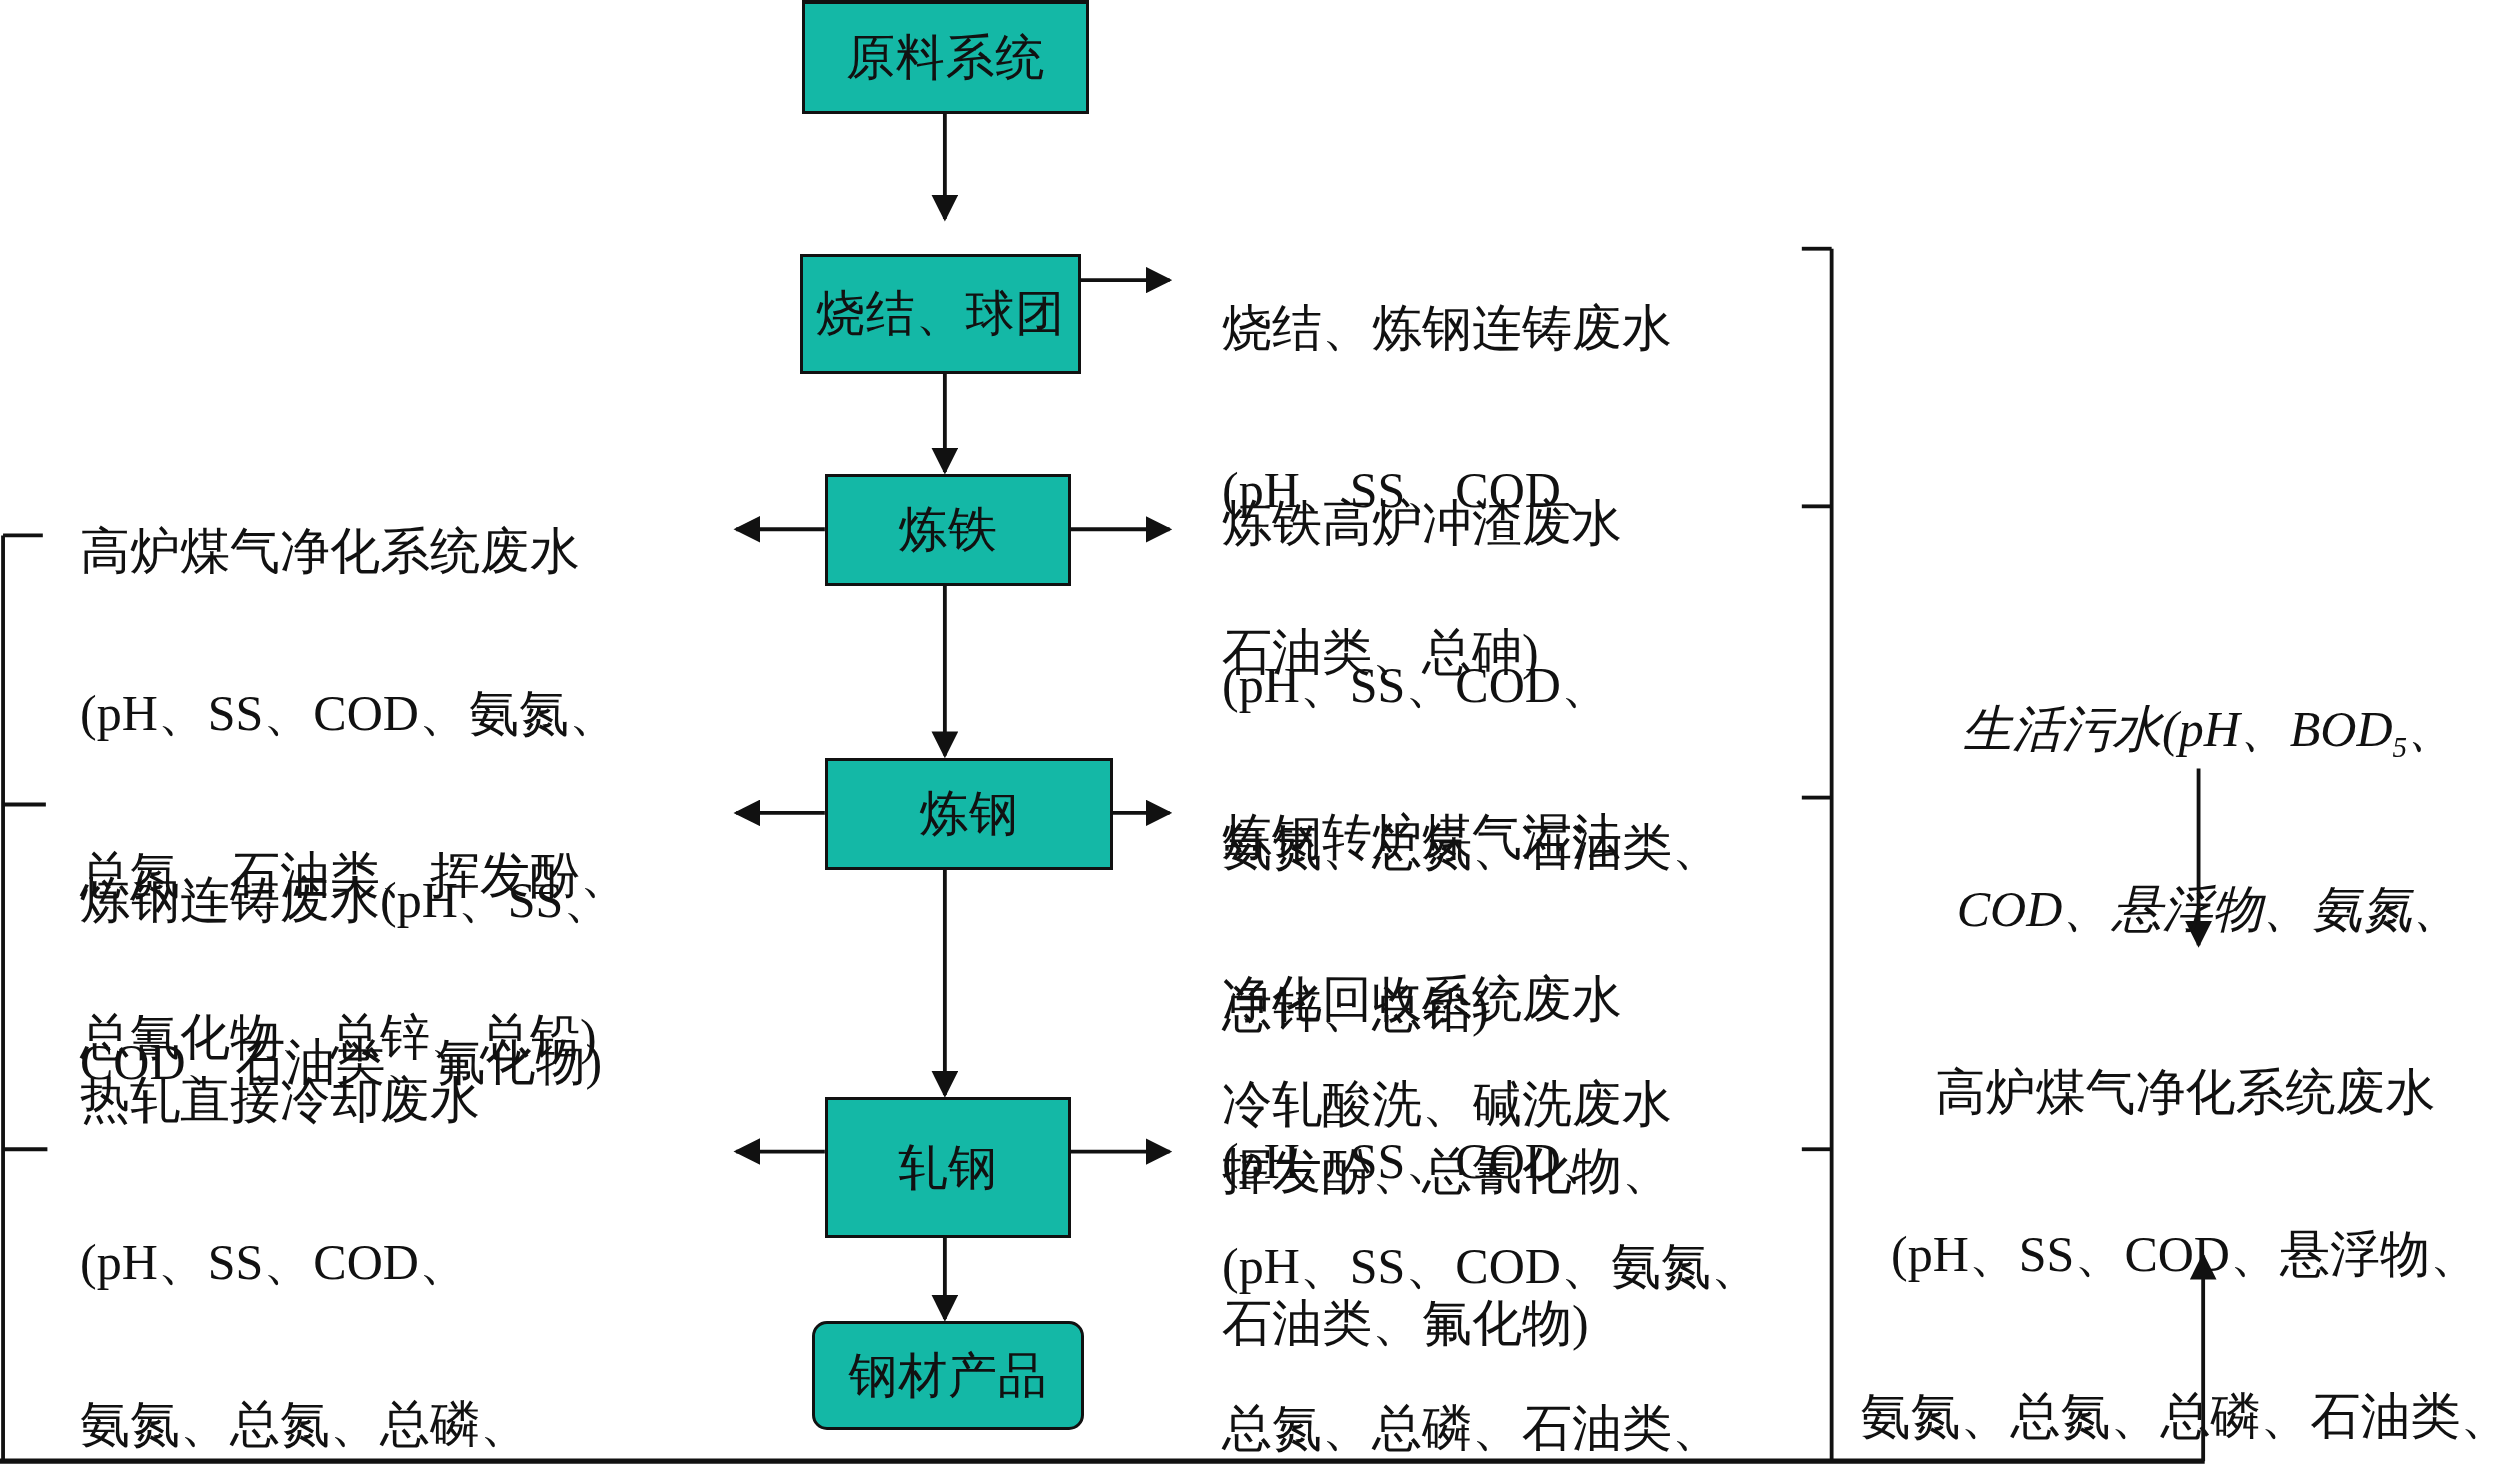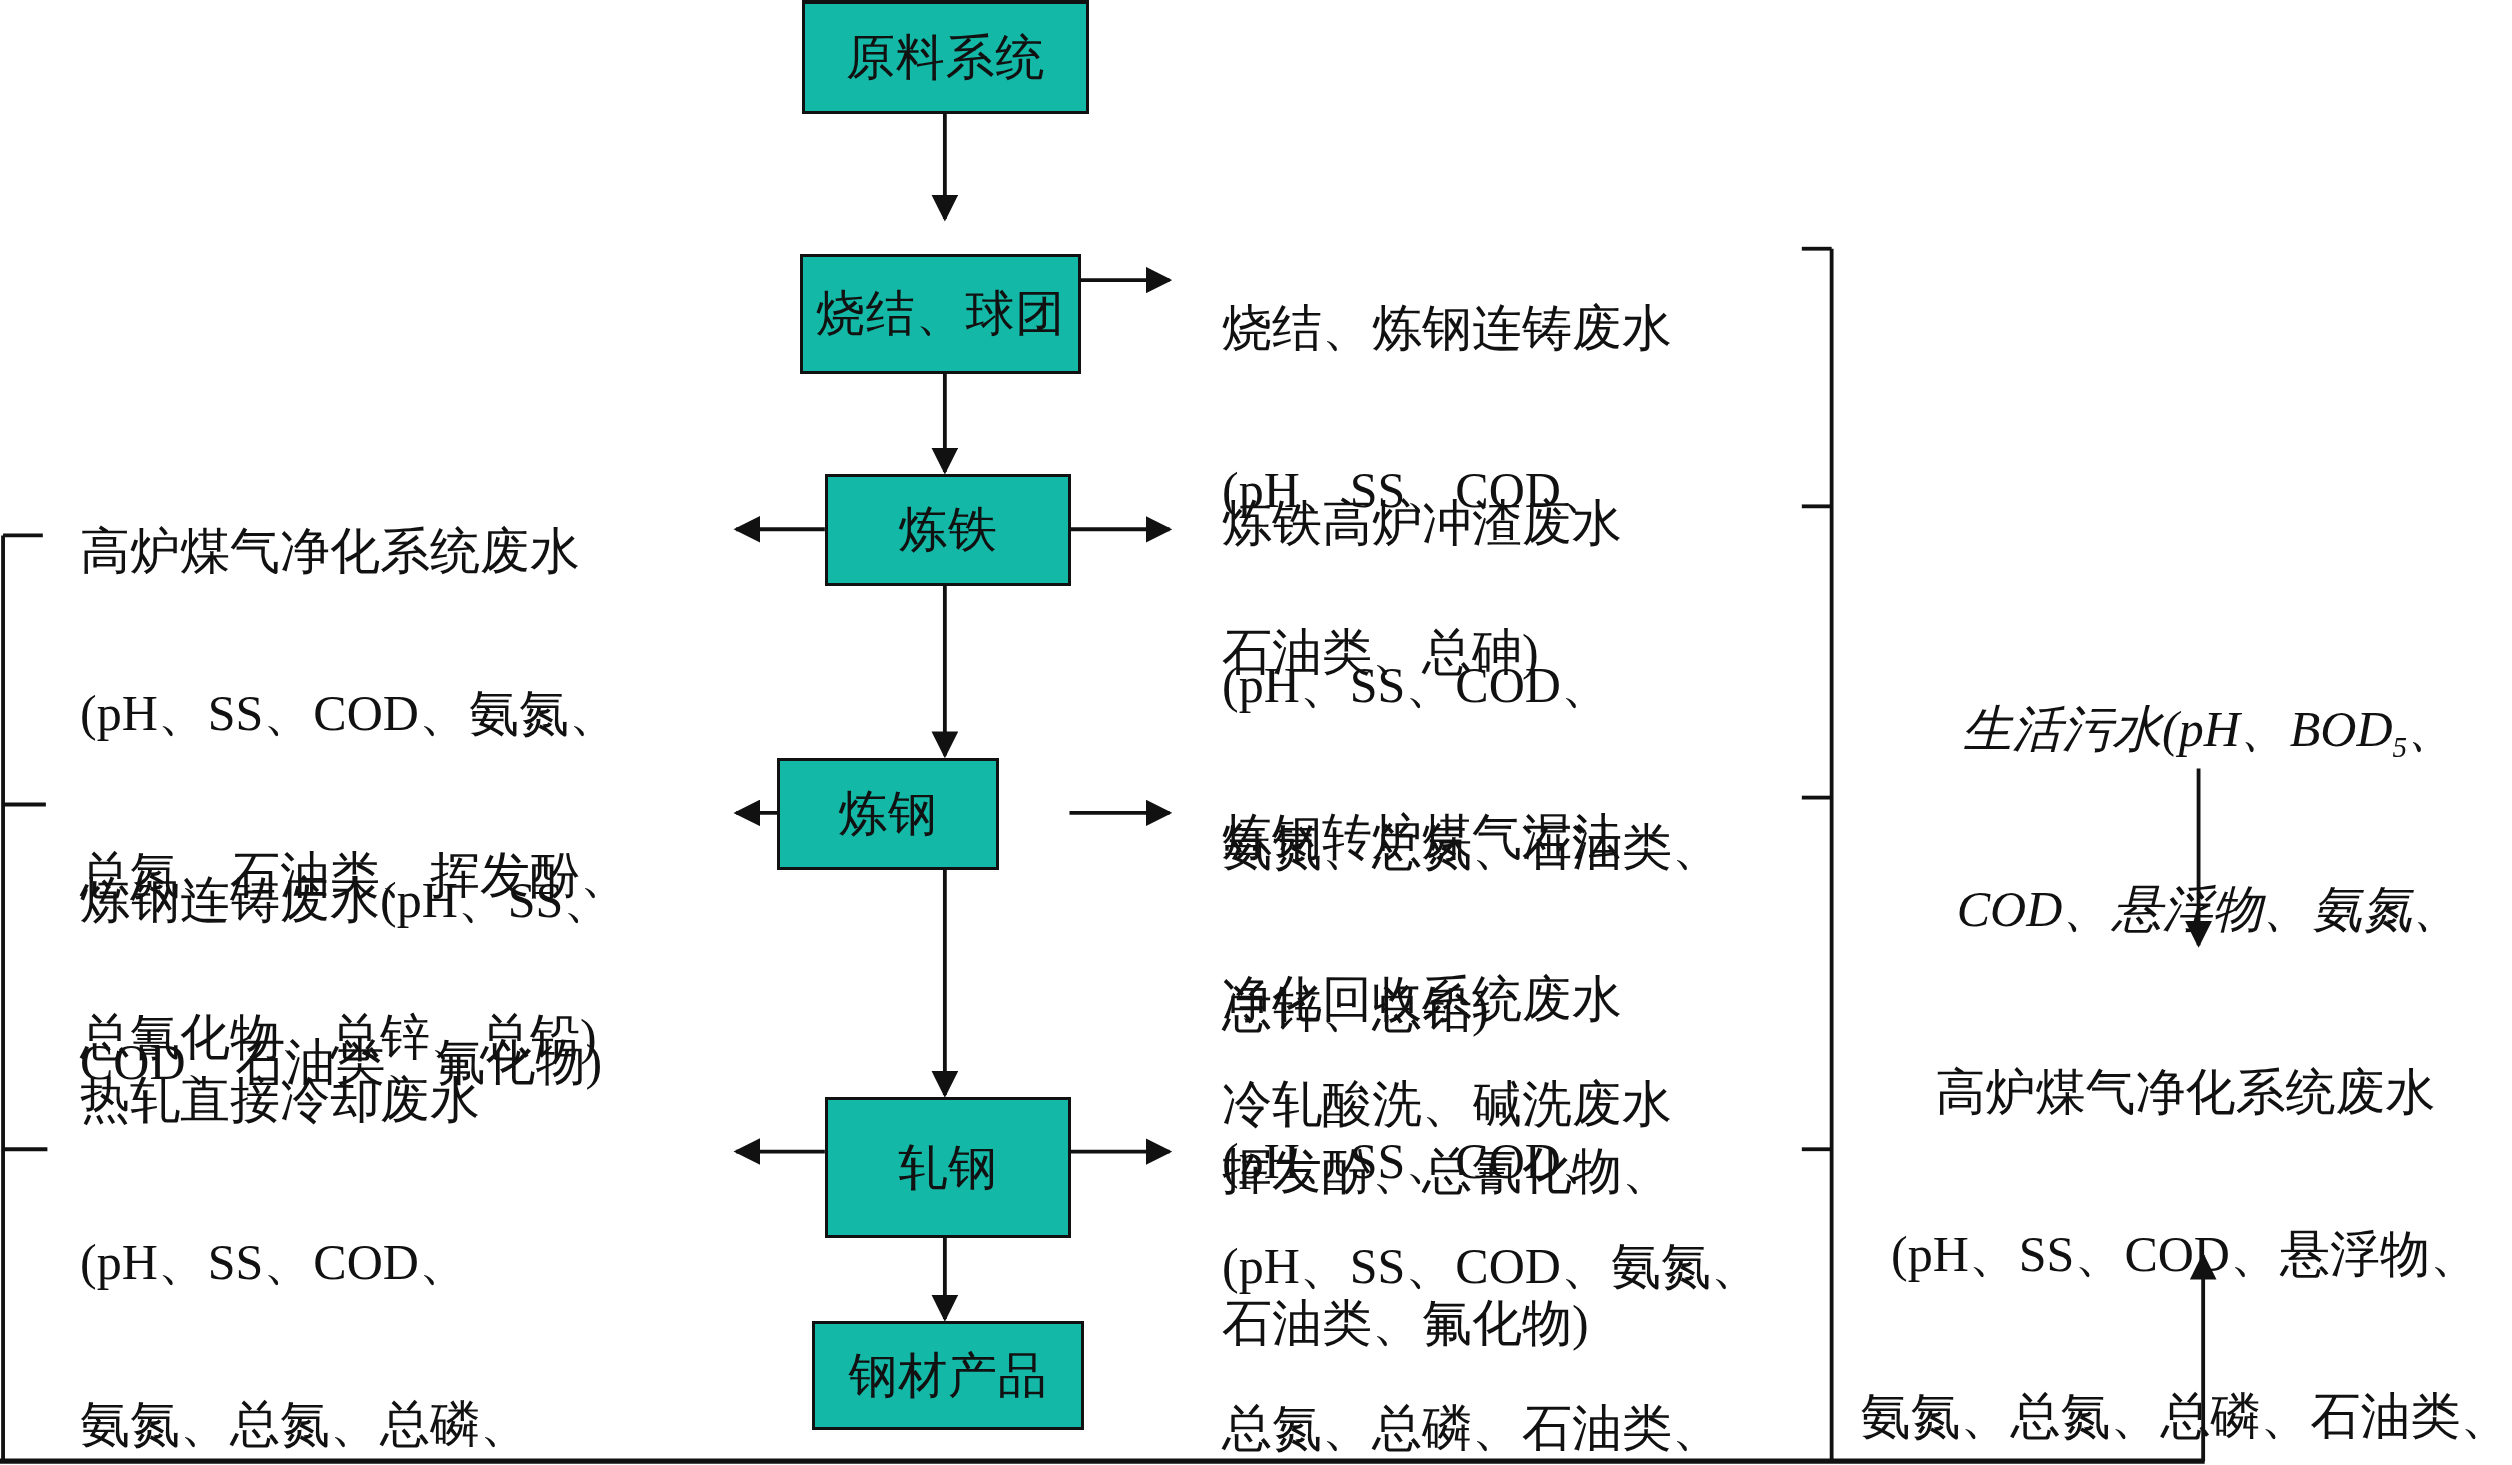--- a/index.html
+++ b/index.html
@@ -60,27 +60,27 @@
 
 <div class="box" style="left:802px;top:0;width:287px;height:114px;border-top-width:4.6px;">
   <span>原料系统</span>
 </div>
 <div class="box" style="left:800px;top:234px;width:281px;height:120px;margin-top:20px;">
   <span>烧结、球团</span>
 </div>
 <div class="box" style="left:825px;top:474px;width:246px;height:112px;">
   <span>炼铁</span>
 </div>
-<div class="box" style="left:777px;top:758px;width:222px;height:112px;">
+<div class="box" style="left:825px;top:758px;width:288px;height:112px;">
   <span>炼钢</span>
 </div>
 <div class="box" style="left:825px;top:1097px;width:246px;height:141px;">
   <span>轧钢</span>
 </div>
-<div class="box" style="left:812px;top:1321px;width:272px;height:109px;">
+<div class="box" style="left:812px;top:1321px;width:272px;height:109px;border-radius:15px;">
   <span>钢材产品</span>
 </div>
 
 <div class="txt" style="left:1222px;top:193px;">
   <span class="line">烧结、炼钢连铸废水</span>
   <span class="line">(pH、SS、COD、</span>
   <span class="line">石油类、总砷)</span>
 </div>
 
 <div class="txt" style="left:1222px;top:388px;">

